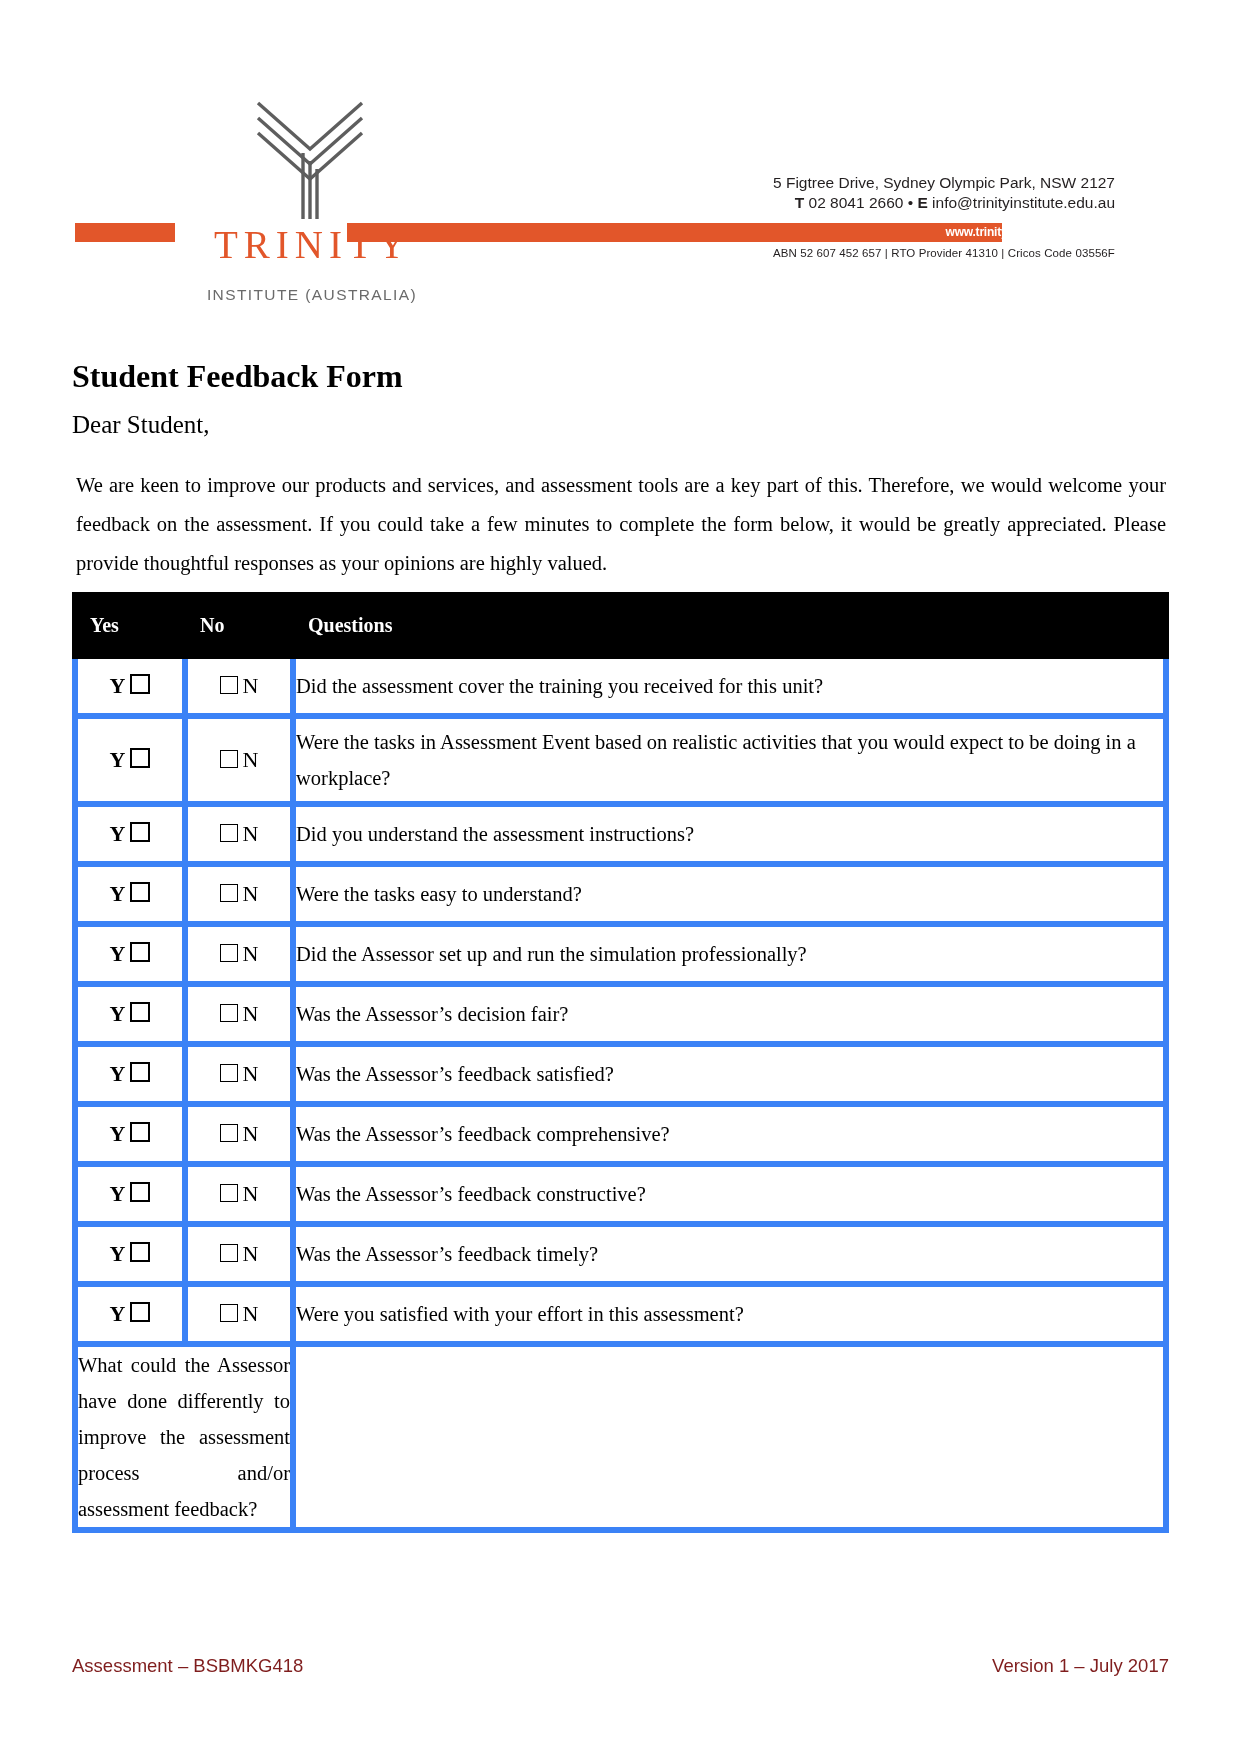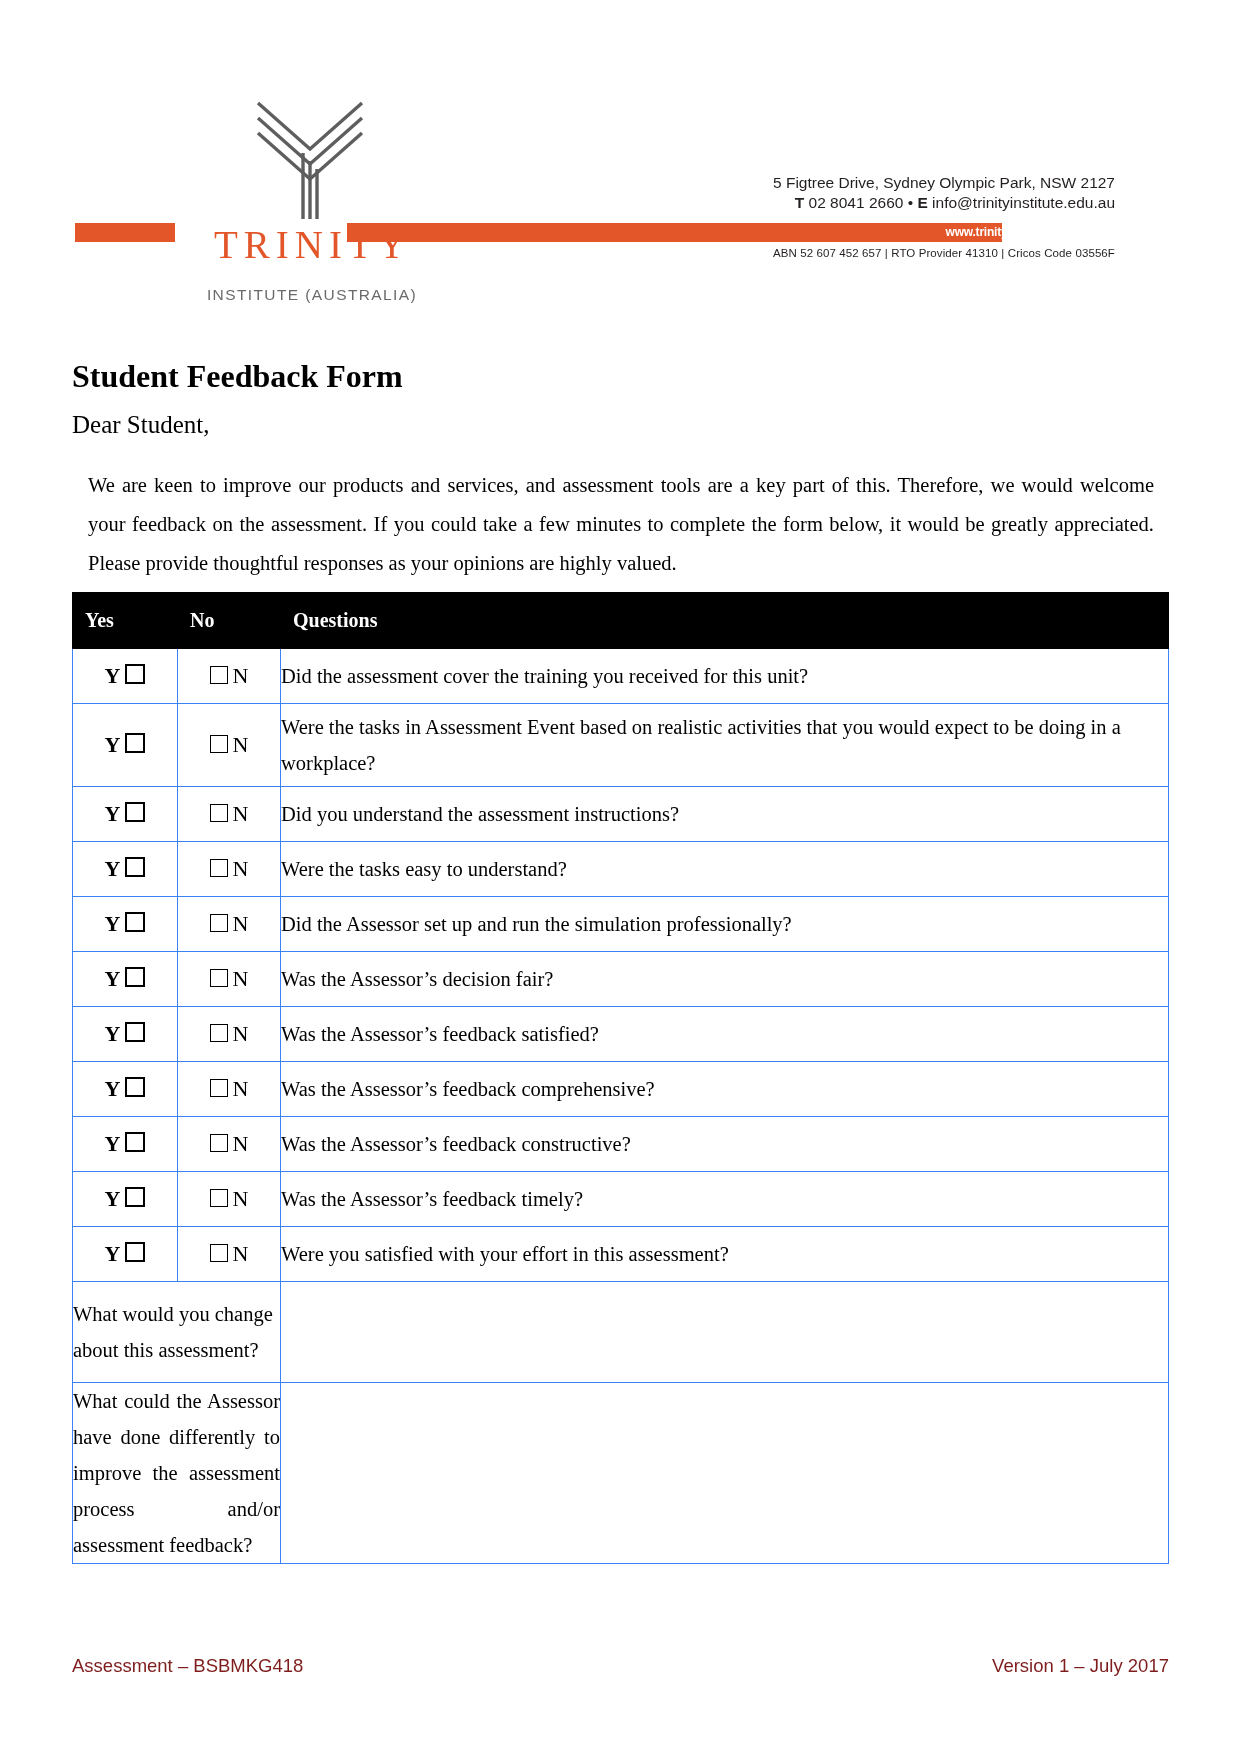--- a/index.html
+++ b/index.html
@@ -146,35 +146,35 @@
     width: 1098px;
   }
   .salutation {
     font-size: 25px;
     line-height: 30px;
     margin: 0 0 26px 0;
   }
   .para {
     font-size: 20.5px;
     line-height: 39px;
-    margin: 16px;
+    margin: 4px;
     text-align: justify;
   }
 
   
   .fb-table {
     position: absolute;
     left: 72px;
     top: 592px;
     width: 1097px;
     border-collapse: collapse;
     table-layout: fixed;
   }
   .fb-table th, .fb-table td {
-    border: 1px solid #3b82f6;
+    border: 6px solid #3b82f6;
     vertical-align: middle;
     padding: 0;
   }
   .fb-table thead th {
     background: #000000;
     color: #ffffff;
     font-size: 20px;
     font-weight: 700;
     text-align: left;
     height: 55px;
@@ -361,24 +361,20 @@
         <td class="cell-no"><span class="box-thin"></span><span class="lbl">N</span></td>
         <td class="q-cell">Was the Assessor’s feedback timely?</td>
       </tr>
 
       <tr class="row-1line">
         <td class="cell-yes"><span class="lbl">Y</span><span class="box"></span></td>
         <td class="cell-no"><span class="box-thin"></span><span class="lbl">N</span></td>
         <td class="q-cell">Were you satisfied with your effort in this assessment?</td>
       </tr>
 
-      <tr class="row-open-1">
-        <td class="open-label nojust" colspan="2">What would you change about this assessment?</td>
-        <td class="open-answer"></td>
-      </tr>
 
       <tr class="row-open-2">
         <td class="open-label" colspan="2">What could the Assessor have done differently to improve the assessment process and/or assessment feedback?</td>
         <td class="open-answer"></td>
       </tr>
 
     </tbody>
   </table>
 
   <div class="footer">

